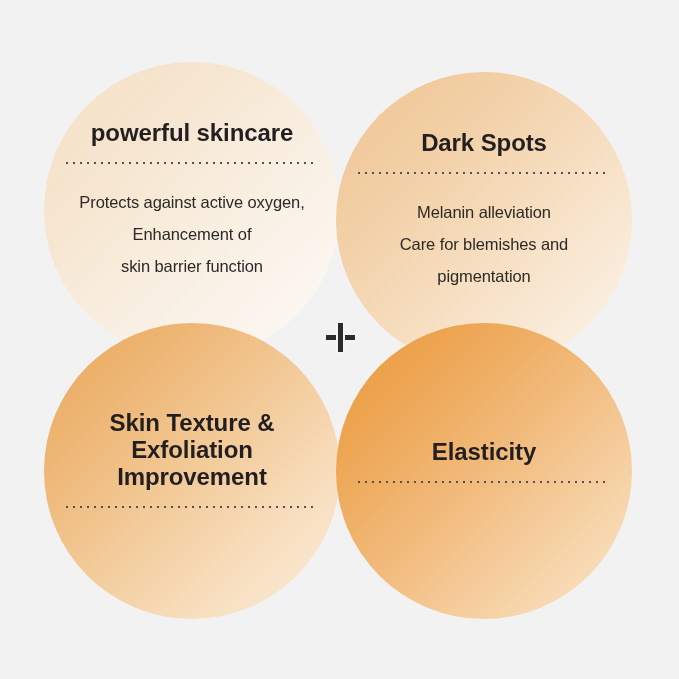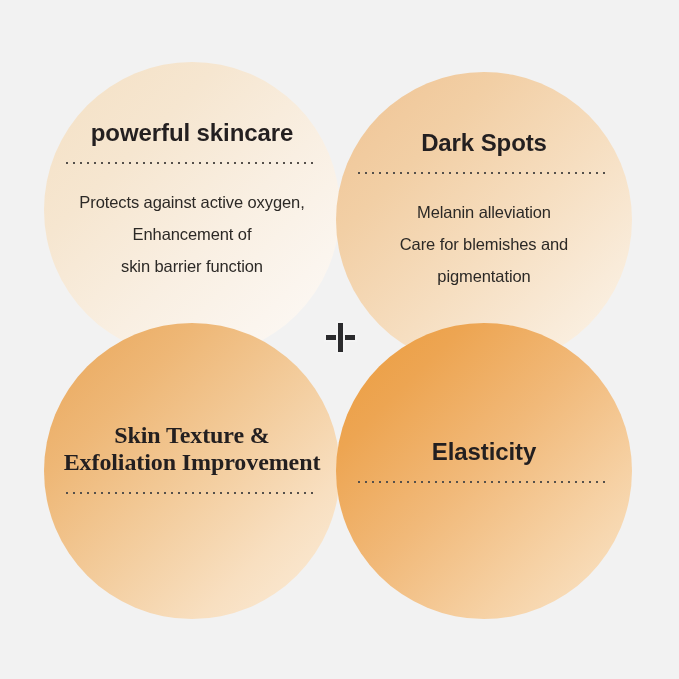--- a/index.html
+++ b/index.html
@@ -111,21 +111,21 @@
     color: #2c2926;
     line-height: 32px;
     margin: 8px;
     white-space: pre-line;
     letter-spacing: -0.1px;
   }
 
   
   .c-tl .card-inner { transform: translateY(-6px); }
   .c-tr .card-inner { transform: translateY(-6px); }
-  .c-bl .card-inner { transform: translateY(-6px); font-family: Liberation Serif, serif; }
+  .c-bl .card-inner { transform: translateY(-6px); }
   .c-br .card-inner { transform: translateY(-4px); }
 
   
   .plus {
     position: absolute;
     left: 326px;
     top: 323px;
     width: 29px;
     height: 29px;
     z-index: 9;

